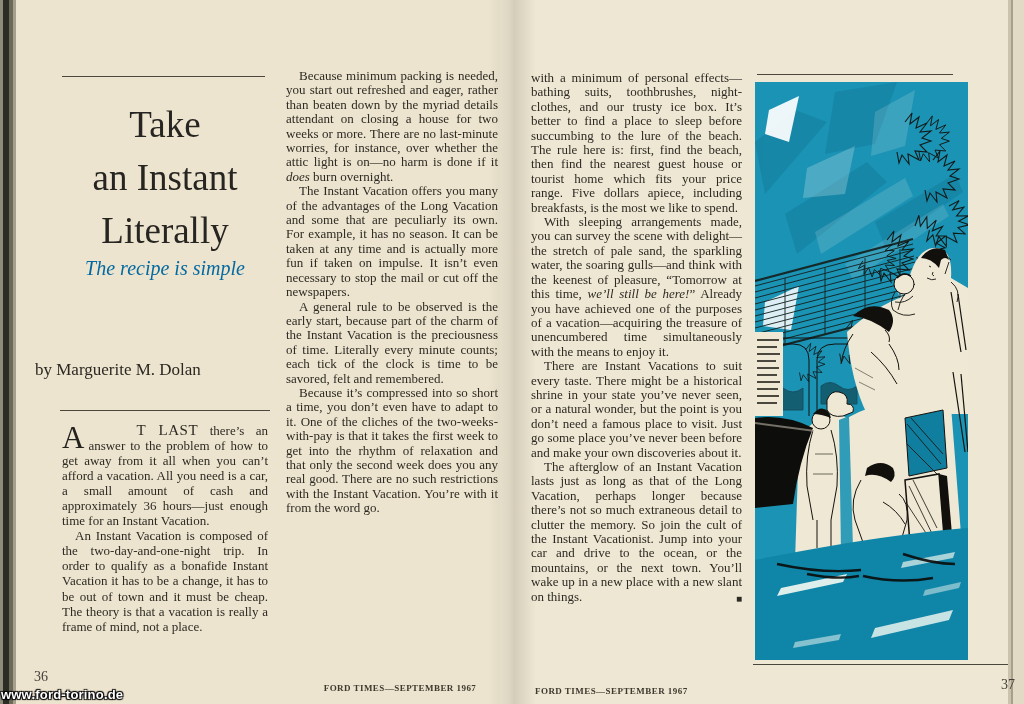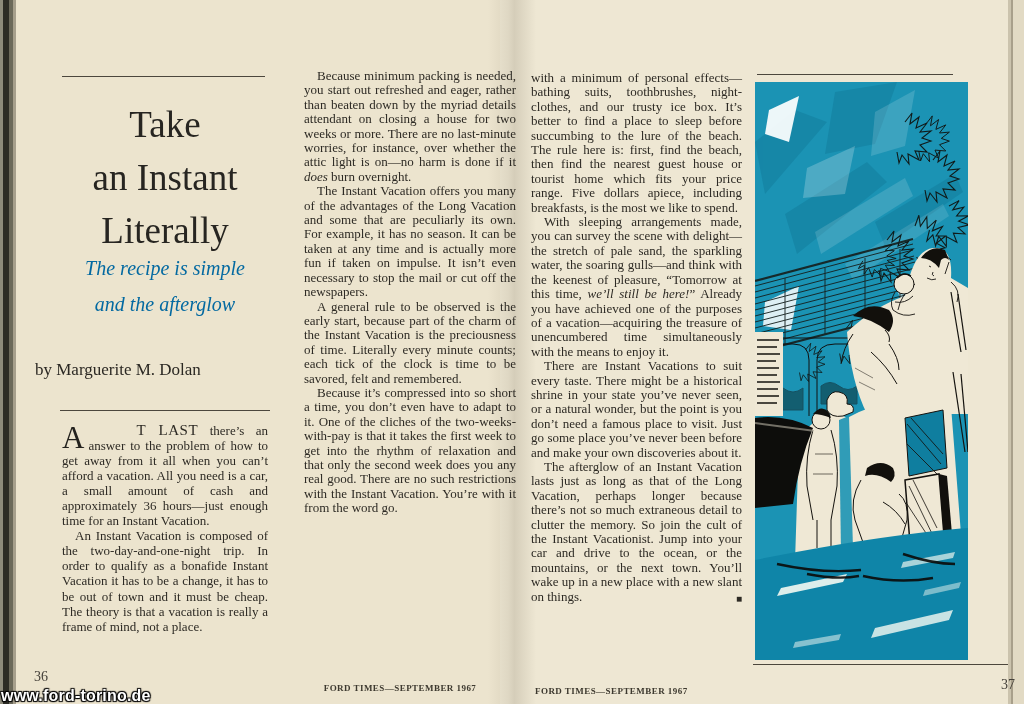--- a/index.html
+++ b/index.html
@@ -31,41 +31,41 @@
 
   .title{left:35px;top:98px;width:260px;text-align:center;
     font-size:37px;line-height:53px;color:#272521;}
   .subtitle{left:35px;top:250px;width:260px;text-align:center;
     font-style:italic;font-size:20px;line-height:36px;color:#0369a1;}
   .byline{left:35px;top:360px;width:260px;text-align:left;
     font-size:17px;color:#2b2823;}
 
   .col{text-align:justify;font-size:13px;line-height:15.05px;color:#2d2a24;}
   .col1{left:62px;top:423px;width:206px;}
-  .col2{left:286px;top:69px;width:212px;line-height:14.4px;margin-left:18px;}
+  .col2{left:286px;top:69px;width:212px;line-height:14.4px;}
   .col3{left:531px;top:71px;width:211px;line-height:14.4px;}
   .para{margin:0;}
   .para.indent{text-indent:13px;}
   .dropcap{float:left;font-size:31px;line-height:25px;padding:2px 4px 0 0;color:#24221e;}
   .smallcaps{font-size:15px;letter-spacing:.6px;margin-left:48px;}
   em{font-style:italic;}
   .endmark{float:right;font-size:10px;line-height:14px;margin-top:2px;}
 
   .folio{font-size:14px;color:#45413a;}
   .folio-left{left:34px;top:669px;}
   .folio-right{left:975px;top:677px;width:40px;text-align:right;}
   .footline{font-size:9px;font-weight:bold;letter-spacing:.45px;color:#3d392f;}
   .footline-left{left:300px;top:683px;width:200px;text-align:center;}
   .footline-right{left:535px;top:686px;}
 
   .illo{left:755px;top:82px;width:213px;height:578px;}
   .illo svg{display:block;width:213px;height:578px;}
 
   .watermark{left:1px;top:687px;font-family:"Liberation Sans",sans-serif;
-    font-weight:bold;font-size:16px;color:#ffffff;letter-spacing:.2px;
+    font-weight:bold;font-size:13px;color:#ffffff;letter-spacing:.2px;
     text-shadow:1px 1px 1px #000,-1px -1px 1px #000,1px -1px 1px #000,-1px 1px 1px #000;}
 </style>
 </head>
 <body>
 
 <div class="abs bind1"></div>
 <div class="abs bind2"></div>
 <div class="abs bind3"></div>
 <div class="abs bind4"></div>
 <div class="abs page-left"></div>
@@ -78,21 +78,20 @@
 <div class="abs rule rule-title-top"></div>
 
 <div class="abs title">
   <div>Take</div>
   <div>an Instant</div>
   <div>Literally</div>
 </div>
 
 <div class="abs subtitle">
   <div>The recipe is simple</div>
-  <div>and the afterglow</div>
 </div>
 
 <div class="abs byline">by Marguerite M. Dolan</div>
 
 <div class="abs rule rule-byline"></div>
 
 <div class="abs col col1">
     <p class="para"><span class="dropcap">A</span><span class="smallcaps">T LAST</span><span> there’s an answer to the problem of how to get away from it all when you can’t afford a vacation. All you need is a car, a small amount of cash and approximately 36 hours—just enough time for an Instant Vacation.</span></p>
     <p class="para indent"><span>An Instant Vacation is composed of the two-day-and-one-night trip. In order to qualify as a bonafide Instant Vacation it has to be a change, it has to be out of town and it must be cheap. The theory is that a vacation is really a frame of mind, not a place.</span></p>
   </div>

